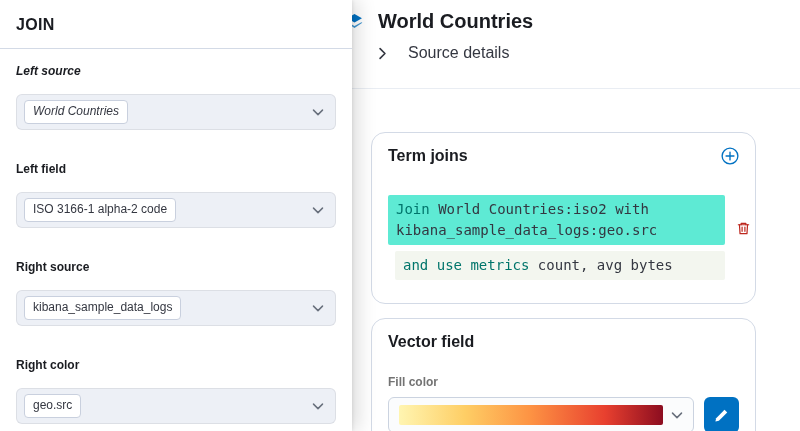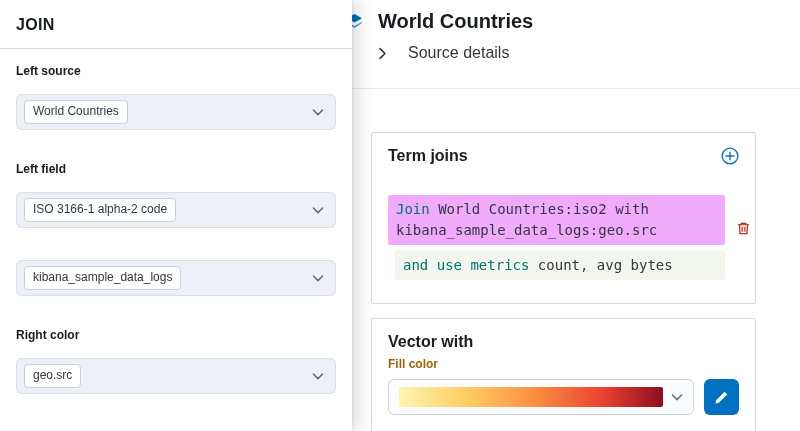--- a/index.html
+++ b/index.html
@@ -14,57 +14,57 @@
   .layer-title { position:absolute; left:378px; top:10px; font-size:20px; font-weight:700; color:#1a1c21; }
   .source-details {
     position:absolute; left:376px; top:44px; display:flex; align-items:center; gap:19px;
     font-size:16px; color:#343741; background:none; border:none; cursor:pointer;
     font-family:"Liberation Sans", sans-serif;
   }
   .panel-divider { position:absolute; left:352px; right:0; top:88px; height:1px; background:#e9edf3; }
 
   .card {
     position:absolute; left:371px; width:385px; background:#fff;
-    border:1px solid #d3dae6; border-radius:2px;
+    border:1px solid #d3dae6; border-radius:14px;
   }
   .card-joins { top:132px; height:172px; padding:14px 16px; }
   .card-style { top:318px; height:150px; padding:14px 16px; }
   .card-head { display:flex; justify-content:space-between; align-items:center; }
   .card h2 { font-size:16px; font-weight:700; color:#1a1c21; }
   .plus-btn, .trash-btn { background:none; border:none; cursor:pointer; line-height:0; padding:0; }
 
   .code { margin-top:20px; font-family:"DejaVu Sans Mono", monospace; font-size:14px; color:#343741; width:337px; }
   .code-seg { padding:4px 8px; border-radius:2px; line-height:21px; white-space:pre-wrap; }
-  .seg-join { background:#f0abfc;margin-top:30px; }
+  .seg-join { background:#5eead4;margin-top:30px; }
   .seg-metrics { background:#f3f6ef; margin-top:6px;margin-left:7px; }
   .kw { color:#00756b; }
   .trash-btn { position:absolute; right:4px; top:88px; }
 
-  .fill-color-label { display:block; margin-top:6px; font-size:12px; font-weight:600; color:#a16207; }
+  .fill-color-label { display:block; margin-top:24px; font-size:12px; font-weight:600; color:#737373; }
   .fill-row { margin-top:8px; display:flex; gap:10px; align-items:center; }
   .ramp-select {
     width:316px; height:36px; background:#fbfcfd; border:1px solid #cbd3e0; border-radius:6px;
     display:flex; align-items:center; gap:8px; padding:0 10px; cursor:pointer;
   }
   .ramp { flex:1; height:20px; border-radius:2px; }
   .edit-btn {
     width:36px; height:36px; background:#0071c2; border:none; border-radius:6px;
     display:flex; align-items:center; justify-content:center; cursor:pointer;
   }
 
   
   .join-flyout {
     position:absolute; left:0; top:0; width:352px; height:431px; background:#fff; z-index:10;
     box-shadow: 6px 0 18px rgba(0,0,0,0.14), 1px 0 3px rgba(0,0,0,0.08);
     padding:16px;
   }
   .join-flyout h2 { font-size:16px; font-weight:700; color:#1a1c21; letter-spacing:.02em; }
   .flyout-divider { height:1px; background:#d3dae6; margin:14px -16px 0; }
   .field-group { margin-top:32px; }
-  .field-group.first { margin-top:15px; }
+  .field-group.first { margin-top:15px;font-style:italic; }
   .field-group label { display:block; font-size:12px; font-weight:700; color:#1a1c21; }
   .combobox {
     margin-top:16px; height:36px; background:#edf0f6; border-radius:6px;
     box-shadow: inset 0 0 0 1px rgba(27,30,36,0.08);
     display:flex; align-items:center; justify-content:space-between;
     padding:0 12px 0 8px; cursor:pointer;
   }
   .pill {
     background:#fff; border:1px solid #c9d0de; border-radius:4px;
     font-size:12px; color:#343741; padding:4px 8px; line-height:1.15;
@@ -118,21 +118,21 @@
         <svg width="15" height="15" viewBox="0 0 16 16" fill="none" stroke="#bd271e" stroke-width="1.3" stroke-linecap="round" stroke-linejoin="round">
           <path d="M2.5 4h11"></path>
             <path d="M5.5 4V2.5h5V4"></path>
             <path d="M3.7 4l.6 9.5h7.4l.6-9.5"></path>
             <path d="M6.5 6.5v4.5M9.5 6.5v4.5"></path>
         </svg>
       </button>
     </section>
 
     <section class="card card-style">
-      <h2>Vector with</h2>
+      <h2>Vector field</h2>
       <label class="fill-color-label">Fill color</label>
       <div class="fill-row">
         <button class="ramp-select">
           <span class="ramp" style="background: linear-gradient(90deg, rgb(255, 245, 177) 0%, rgb(254, 206, 101) 25%, rgb(253, 146, 67) 50%, rgb(232, 64, 47) 78%, rgb(140, 13, 32) 100%);"></span>
           <span class="chev">
             <svg width="12" height="12" viewBox="0 0 16 16">
                 <path d="M2 5.5l6 6 6-6" fill="none" stroke="#69707d" stroke-width="2" stroke-linecap="round" stroke-linejoin="round"></path>
               </svg>
           </span>
         </button>
@@ -169,20 +169,21 @@
         <span class="pill">ISO 3166-1 alpha-2 code</span>
         <span class="chev">
           <svg width="12" height="12" viewBox="0 0 16 16">
               <path d="M2 5.5l6 6 6-6" fill="none" stroke="#69707d" stroke-width="2" stroke-linecap="round" stroke-linejoin="round"></path>
             </svg>
         </span>
       </div>
     </div>
 
     <div class="field-group">
+      <label>Right source</label>
       <div class="combobox">
         <span class="pill">kibana_sample_data_logs</span>
         <span class="chev">
           <svg width="12" height="12" viewBox="0 0 16 16">
               <path d="M2 5.5l6 6 6-6" fill="none" stroke="#69707d" stroke-width="2" stroke-linecap="round" stroke-linejoin="round"></path>
             </svg>
         </span>
       </div>
     </div>
 

